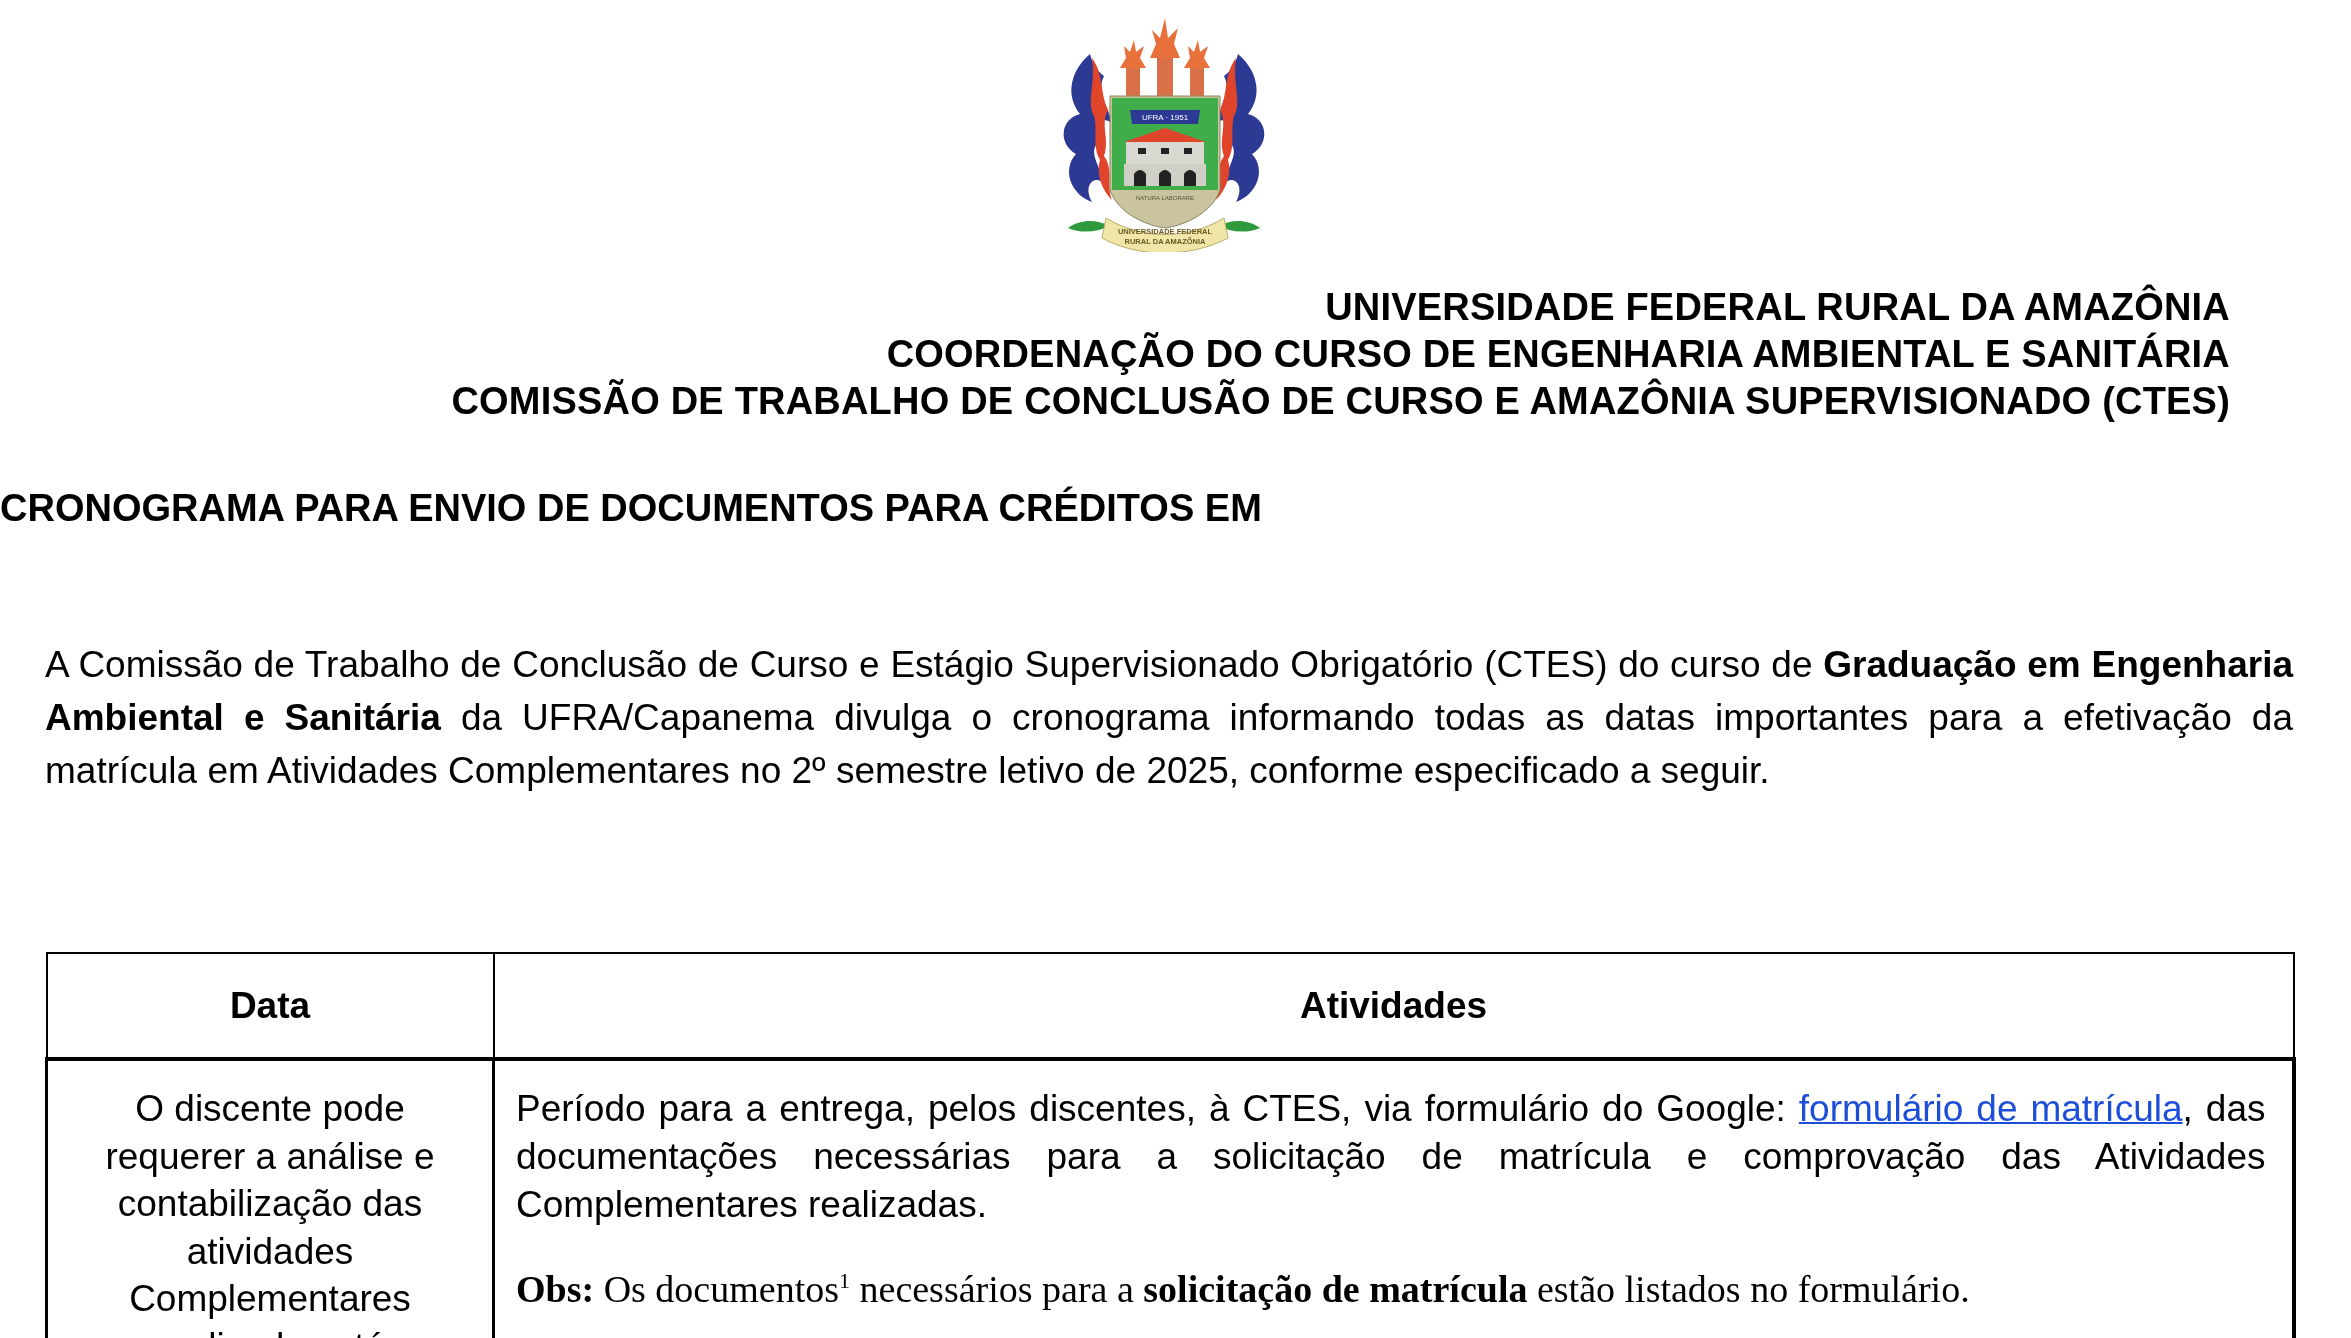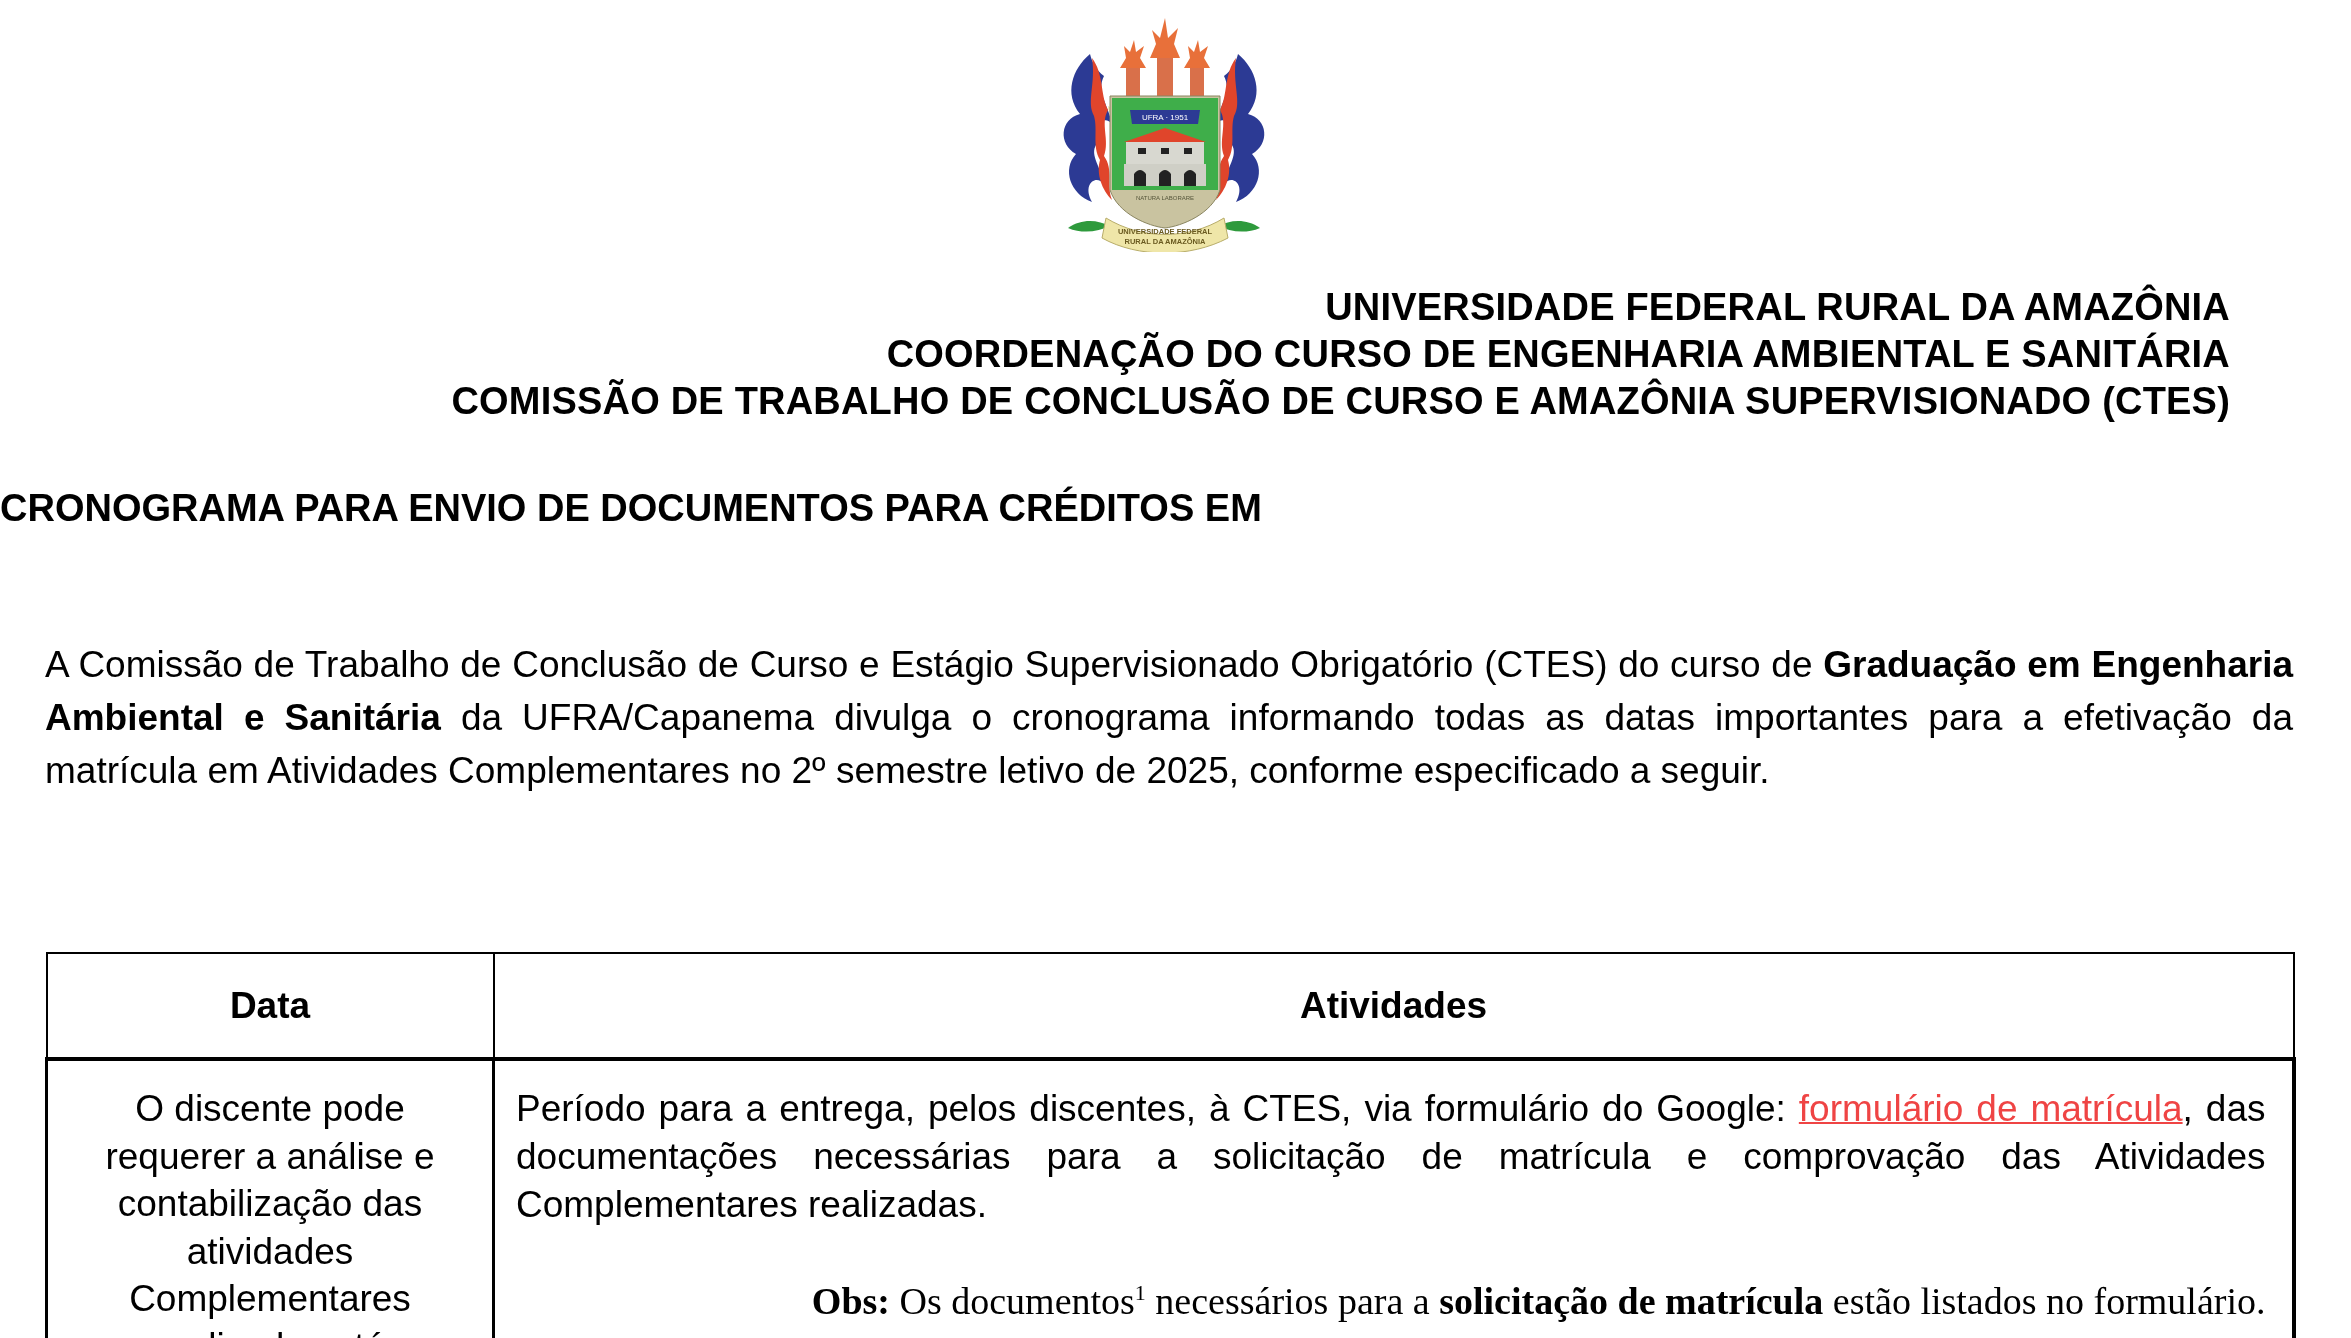--- a/index.html
+++ b/index.html
@@ -94,29 +94,29 @@
       line-height: 47.5px;
       padding: 24px 14px 0 14px;
     }
     .cell-act {
       font-size: 37px;
       line-height: 48px;
       text-align: justify;
       padding: 24px 26px 0 21px;
     }
     .cell-act a {
-      color: #ef4444;
+      color: #1d4ed8;
       text-decoration-thickness: 2px;
     }
     .obs {
-      margin-top: 48px;
+      margin-top: 36px;
       font-family: "Liberation Serif", serif;
       font-size: 38px;
       line-height: 48px;
-      text-align: right;
+      text-align: left;
     }
     .obs sup {
       font-size: 22px;
       vertical-align: 14px;
       line-height: 0;
     }
   </style>
 </head>
 <body>
 

